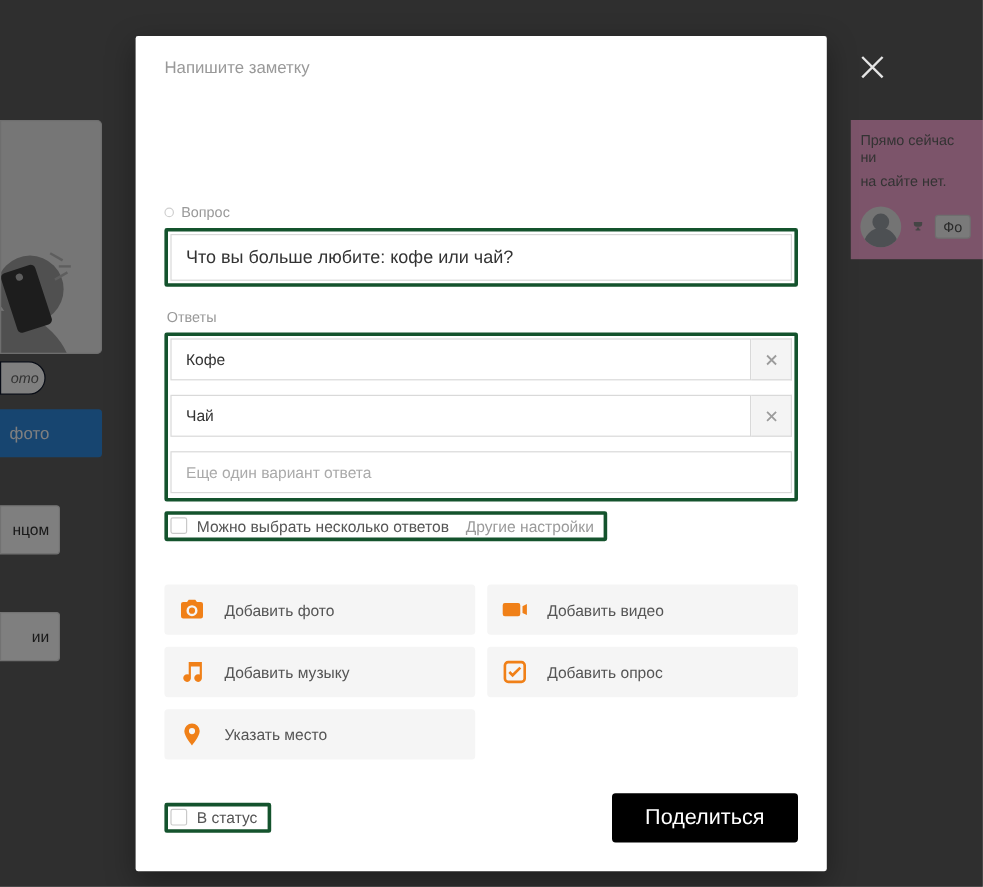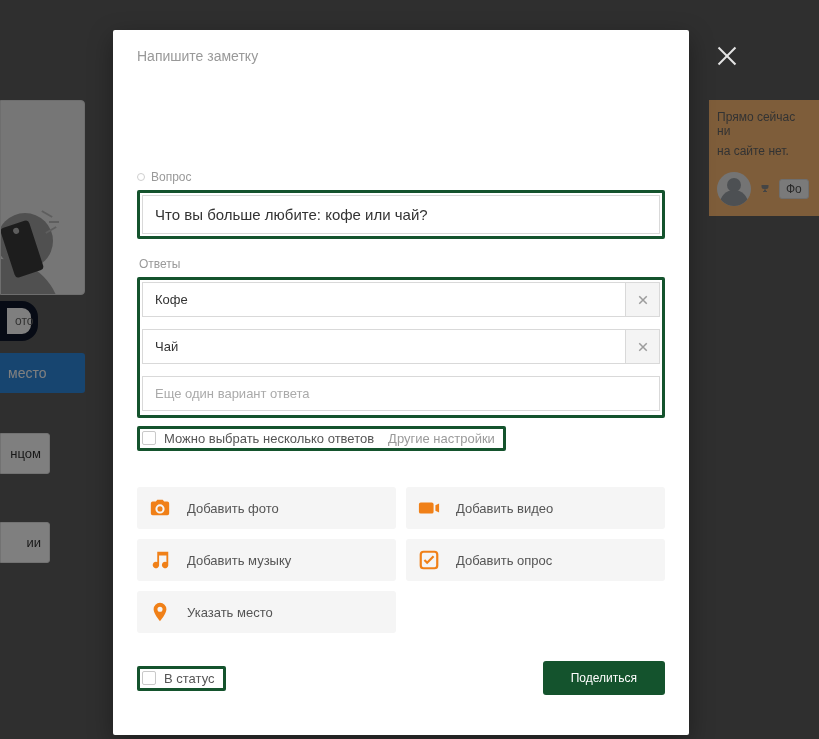--- a/index.html
+++ b/index.html
@@ -16,46 +16,46 @@
   .photo-card .silhouette::before{ 
     content:""; position:absolute; width:56px; height:56px; background:#a0a0a0; border-radius:50%; top:112px; left:-4px;}
   .photo-card .silhouette::after{ 
     content:""; position:absolute; width:120px; height:80px; background:#a0a0a0; border-radius:60px 60px 0 0; top:158px; left:-60px;}
   .phone { position:absolute; width:30px; height:52px; background:#3b3b3b; border-radius:4px; top:122px; left:6px; transform:rotate(-18deg);}
   .phone::after{content:"";position:absolute;width:6px;height:6px;border-radius:50%;background:#bbb;top:4px;left:12px;}
   .flash1{position:absolute;width:12px;height:2px;background:#bdbdbd;top:112px;left:40px;transform:rotate(30deg);}
   .flash2{position:absolute;width:10px;height:2px;background:#bdbdbd;top:120px;left:48px;transform:rotate(0deg);}
   .flash3{position:absolute;width:12px;height:2px;background:#bdbdbd;top:128px;left:44px;transform:rotate(-30deg);}
 
-  .pill { margin-top:6px; background:#fff; border:7px solid #0f172a; border-radius:0 16px 16px 0; padding:6px 8px; color:#666; font-size:12px; width:38px; text-align:right;}
+  .pill { margin-top:6px; background:#fff; border:1px solid #0f172a; border-radius:0 16px 16px 0; padding:6px 8px; color:#666; font-size:12px; width:38px; text-align:right;font-style:italic;}
   .blue-btn { margin-top:12px; width:85px; background:#2f8ae0; color:#fff; font-size:14px; padding:12px 0 12px 8px; border-radius:0 3px 3px 0;}
   .left-links { margin-top:40px; }
   .left-link { background:#fff; border:1px solid #e5e5e5; padding:12px 8px 12px 0; font-size:13px; color:#333; border-radius:0 3px 3px 0; margin-bottom:48px; width:50px; text-align:right;}
 
   
-  .right-panel { position:absolute; right:0; top:100px; width:110px; background:#fdba74; padding:10px 8px; font-size:12px; color:#666; }
+  .right-panel { position:absolute; right:0; top:100px; width:110px; background:#f9a8d4; padding:10px 8px; font-size:12px; color:#666; }
   .right-panel .row2 { margin-top:6px; }
   .friend-row { margin-top:14px; display:flex; align-items:center; gap:8px; }
   .avatar-sm { width:34px; height:34px; border-radius:50%; background:#e8e8e8; position:relative; overflow:hidden;}
   .avatar-sm::before{content:"";position:absolute;width:14px;height:14px;background:#9aa0a6;border-radius:50%;top:6px;left:10px;}
   .avatar-sm::after{content:"";position:absolute;width:28px;height:18px;background:#9aa0a6;border-radius:14px 14px 0 0;top:18px;left:3px;}
   .trophy { width:12px; height:12px; display:inline-block; }
   .trophy svg{width:12px;height:12px;fill:#8a8a8a;}
   .mini-btn{ background:#f5f5f5; border:1px solid #dcdcdc; border-radius:3px; padding:2px 6px; font-size:12px; color:#555;}
 
   
   .overlay { position:absolute; inset:0; background:rgba(0,0,0,0.5); }
 
   
   .close-x { position:absolute; top:42px; right:78px; width:28px; height:28px; cursor:pointer;}
   .close-x::before,.close-x::after{content:"";position:absolute;left:13px;top:2px;width:2px;height:24px;background:#e5e5e5;}
   .close-x::before{transform:rotate(45deg);} .close-x::after{transform:rotate(-45deg);}
 
   
-  .modal { position:absolute; left:113px; top:30px; width:576px; background:#fff; border-radius:2px; box-shadow:0 8px 24px rgba(0,0,0,.35); padding:18px 24px 40px 24px;}
+  .modal { position:absolute; left:113px; top:30px; width:576px; background:#fff; border-radius:2px; box-shadow:0 8px 24px rgba(0,0,0,.35); padding:18px 24px 24px 24px;}
   .modal-title { color:#999; font-size:14px; margin-bottom:106px;}
   .section-label { color:#999; font-size:12px; margin-bottom:6px; display:flex; align-items:center; gap:6px;}
   .section-label .dot{width:8px;height:8px;border:1px solid #cfcfcf;border-radius:50%;}
   .hl-red { border:3px solid #14532d; border-radius:2px; padding:2px;}
   .q-input { width:100%; border:1px solid #d9d9d9; padding:10px 12px; font-size:15px; color:#333; outline:none; font-family: "Trebuchet MS","Comic Sans MS",Arial,sans-serif;}
   .answers-label{ color:#999; font-size:12px; margin:18px 0 6px 2px;}
   .answers-group{}
   .ans-row{ display:flex; align-items:stretch; margin-bottom:12px;}
   .ans-row input{ flex:1; border:1px solid #d9d9d9; padding:9px 12px; font-size:13px; color:#333; outline:none;}
   .ans-del{ width:34px; border:1px solid #d9d9d9; border-left:none; background:#f4f4f4; color:#a7a7a7; display:flex; align-items:center; justify-content:center; cursor:pointer;}
@@ -68,39 +68,39 @@
 
   .attach-grid{ margin-top:36px; display:grid; grid-template-columns:1fr 1fr; gap:10px;}
   .attach-btn{ background:#f5f5f5; border-radius:3px; padding:10px 12px; display:flex; align-items:center; gap:16px; font-size:13px; color:#555; cursor:pointer;}
   .attach-btn.full{ grid-column:1 / span 1;}
   .ic{ width:22px; height:22px; display:flex; align-items:center; justify-content:center;}
   .ic svg{ width:22px; height:22px; fill:#f08018;}
   .ic.stroke svg{ fill:none; stroke:#f08018; stroke-width:2.4;}
 
   .footer{ margin-top:28px; display:flex; align-items:center; justify-content:space-between;}
   .status-chk{ display:inline-flex; align-items:center; gap:8px; font-size:13px; color:#555; padding:2px 8px 2px 2px;}
-  .primary-btn{ background:#14532d; color:#fff; border:none; padding:10px 28px; font-size:12px; border-radius:3px; cursor:pointer;}
+  .primary-btn{ background:#000000; color:#fff; border:none; padding:10px 28px; font-size:18px; border-radius:3px; cursor:pointer;}
 
   input::placeholder{color:#aaa;}
 </style>
 </head>
 <body>
 
 <div class="backdrop"></div>
 
 <div class="left-col">
   <div class="photo-card">
     <div class="silhouette"></div>
     <div class="phone"></div>
     <div class="flash1"></div>
       <div class="flash2"></div>
       <div class="flash3"></div>
   </div>
   <div class="pill">ото</div>
-  <div class="blue-btn">место</div>
+  <div class="blue-btn">фото</div>
   <div class="left-links">
     <div class="left-link">нцом</div>
     <div class="left-link">ии</div>
   </div>
 </div>
 
 <div class="right-panel">
   <div>Прямо сейчас ни</div>
   <div class="row2">на сайте нет.</div>
   <div class="friend-row">

